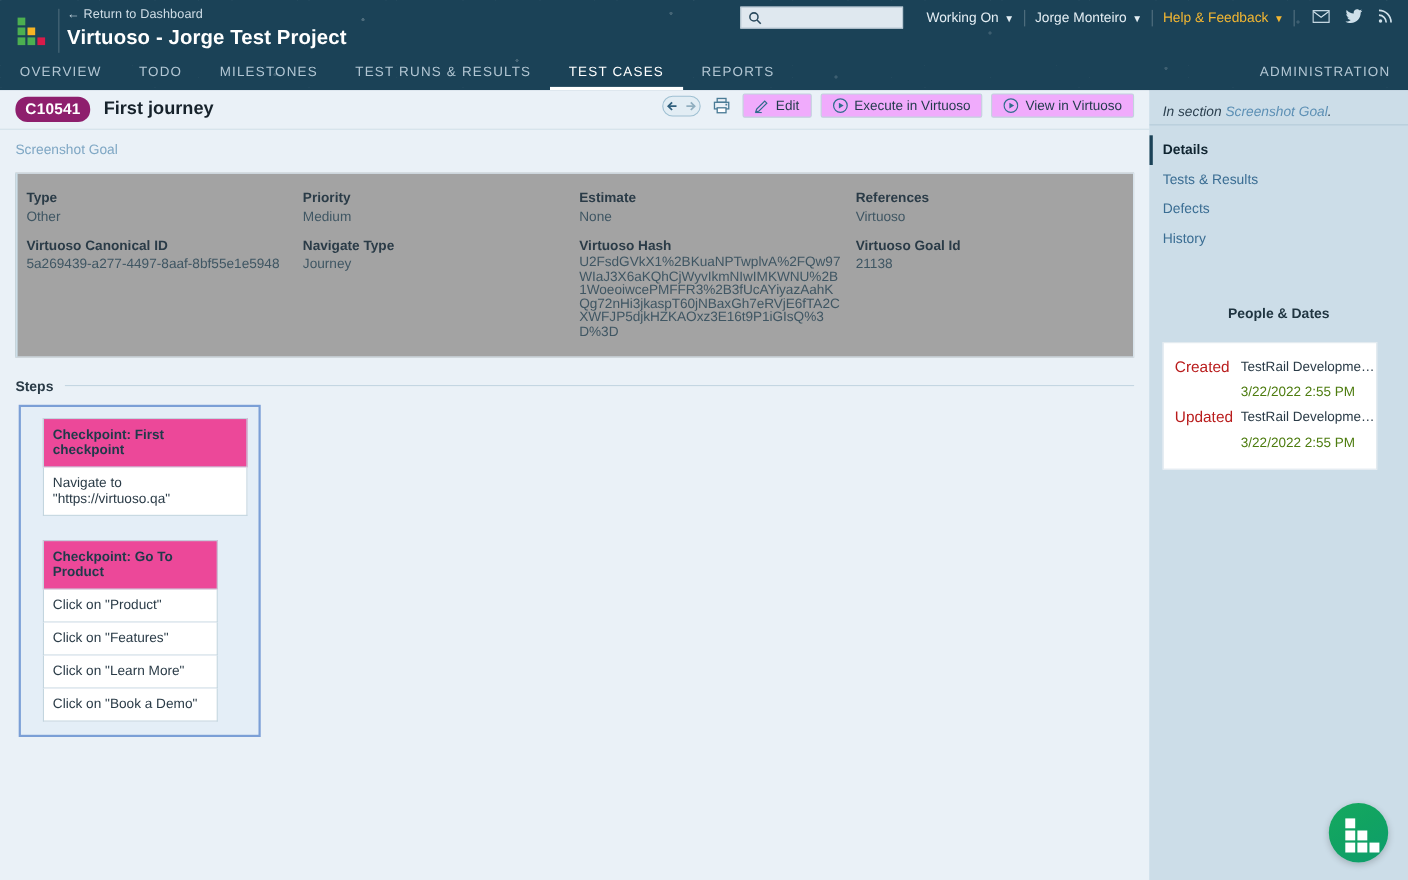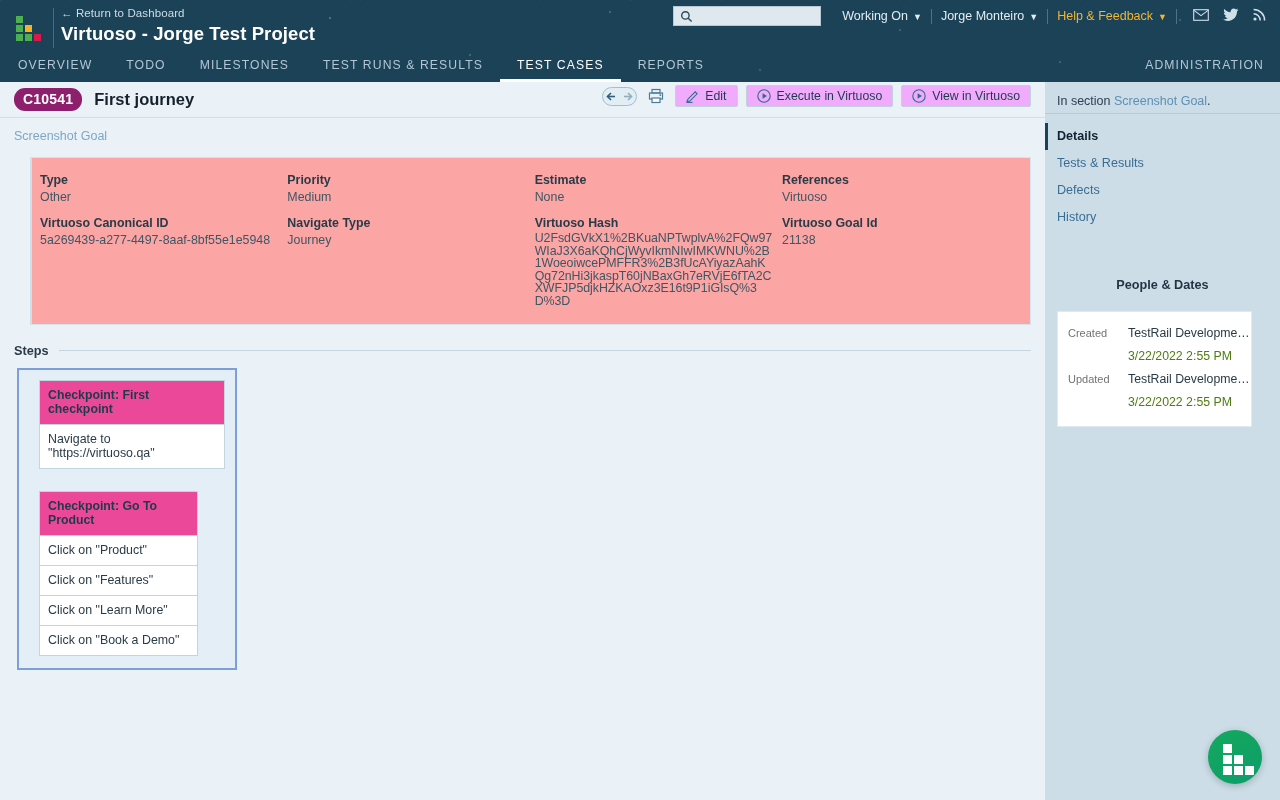--- a/index.html
+++ b/index.html
@@ -158,22 +158,22 @@
   }
 
   
   .section-link {
     padding: 11px 0 10px 14px;
     font-size: 12.5px; color: #7fa7c4; cursor: pointer;
   }
 
   
   .card {
-    margin: 4px 14px 0 30px;
-    background: #fca5a5; border: 1px solid #d7e3ec;
+    margin: 4px 14px 0 14px;
+    background: #a3a3a3; border: 1px solid #d7e3ec;
     border-left: 2px solid #cddfe9;
     padding: 14px 0 16px 0;
     position: relative;
   }
   .fields { display: flex; }
   .fcol { padding-left: 8px; }
   .fcol:nth-child(1) { width: 256px; }
   .fcol:nth-child(2) { width: 256px; }
   .fcol:nth-child(3) { width: 256px; }
   .fcol:nth-child(4) { width: 265px; }
@@ -226,20 +226,21 @@
   .side {
     width: 235px; height: 718px;
     background: #ccdde8;
     position: relative;
   }
   .side-top {
     padding: 12px 0 12px 12px;
     font-size: 12.5px; color: #2d4150;
     border-bottom: 1px solid #b4cbd9;
     height: 32px;
+    font-style: italic;
   }
   .side-top a { color: #5d90b5; text-decoration: none; cursor: pointer; }
 
   .side-nav { padding-top: 9px; }
   .side-nav .item {
     font-size: 12.6px; line-height: 27px;
     padding-left: 12px; color: #3a6d93; cursor: pointer;
   }
   .side-nav .item.active {
     color: #0f2430; font-weight: bold;
@@ -252,21 +253,21 @@
   }
   .people-head span { font-size: 12.7px; font-weight: bold; color: #1f3440; }
   .people-head .rule { flex: 1; height: 1px; background: #7ea3bb; }
 
   .people-card {
     margin: 10px 0 0 12px; width: 195px;
     background: #ffffff; border: 1px solid #e0e9ef;
     padding: 10px 0 12px 0;
   }
   .prow { display: flex; padding: 0 0 0 10px; }
-  .pkey { width: 60px; font-size: 11px; color: #737373; line-height: 22px; }
+  .pkey { width: 60px; font-size: 14px; color: #b91c1c; line-height: 22px; }
   .pval {
     font-size: 12.3px; color: #2a3b47; line-height: 22px;
     white-space: nowrap; overflow: hidden;
   }
   .pdate { padding-left: 70px; font-size: 12.3px; color: #4d7c0f; line-height: 24px; }
 
   
   .fab {
     position: absolute; right: 18px; bottom: 16px;
     width: 54px; height: 54px; border-radius: 50%;

